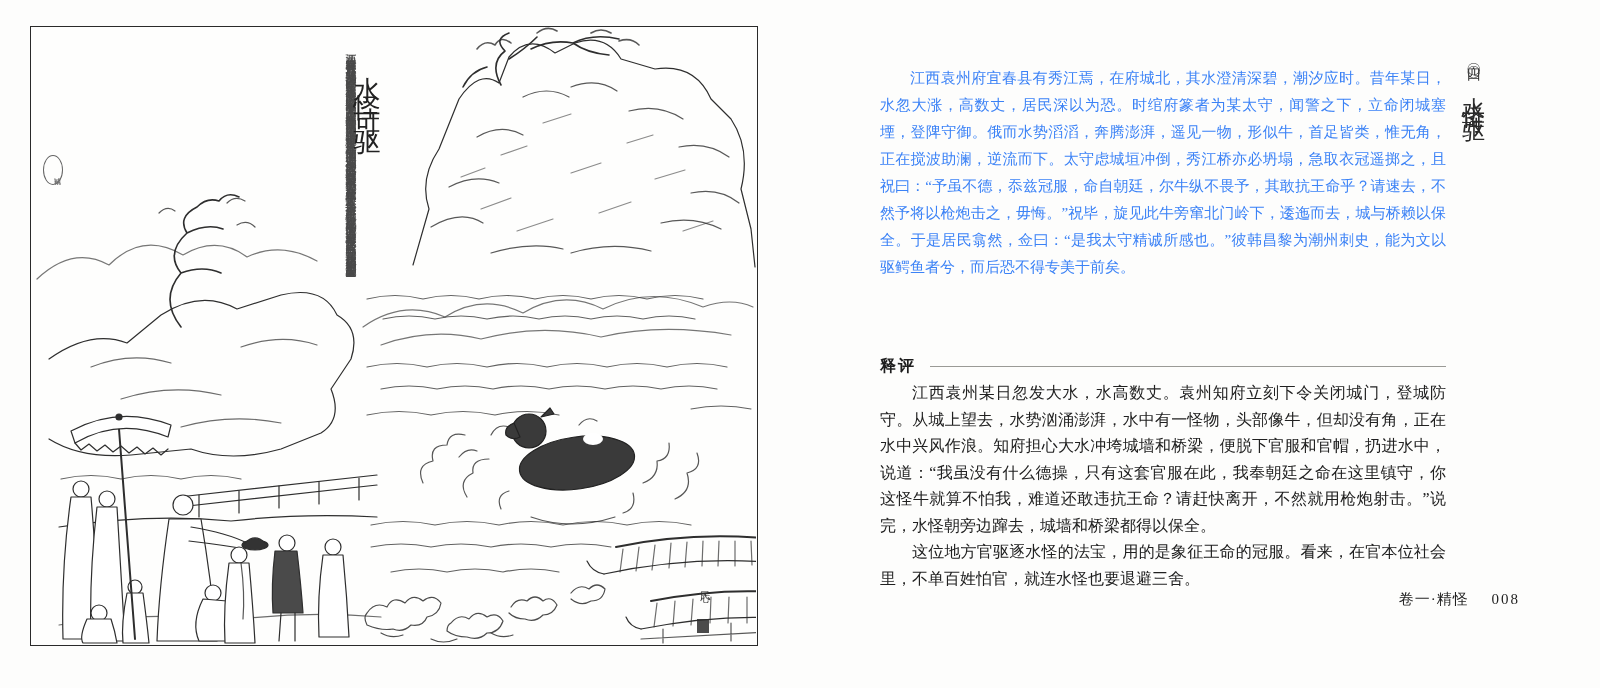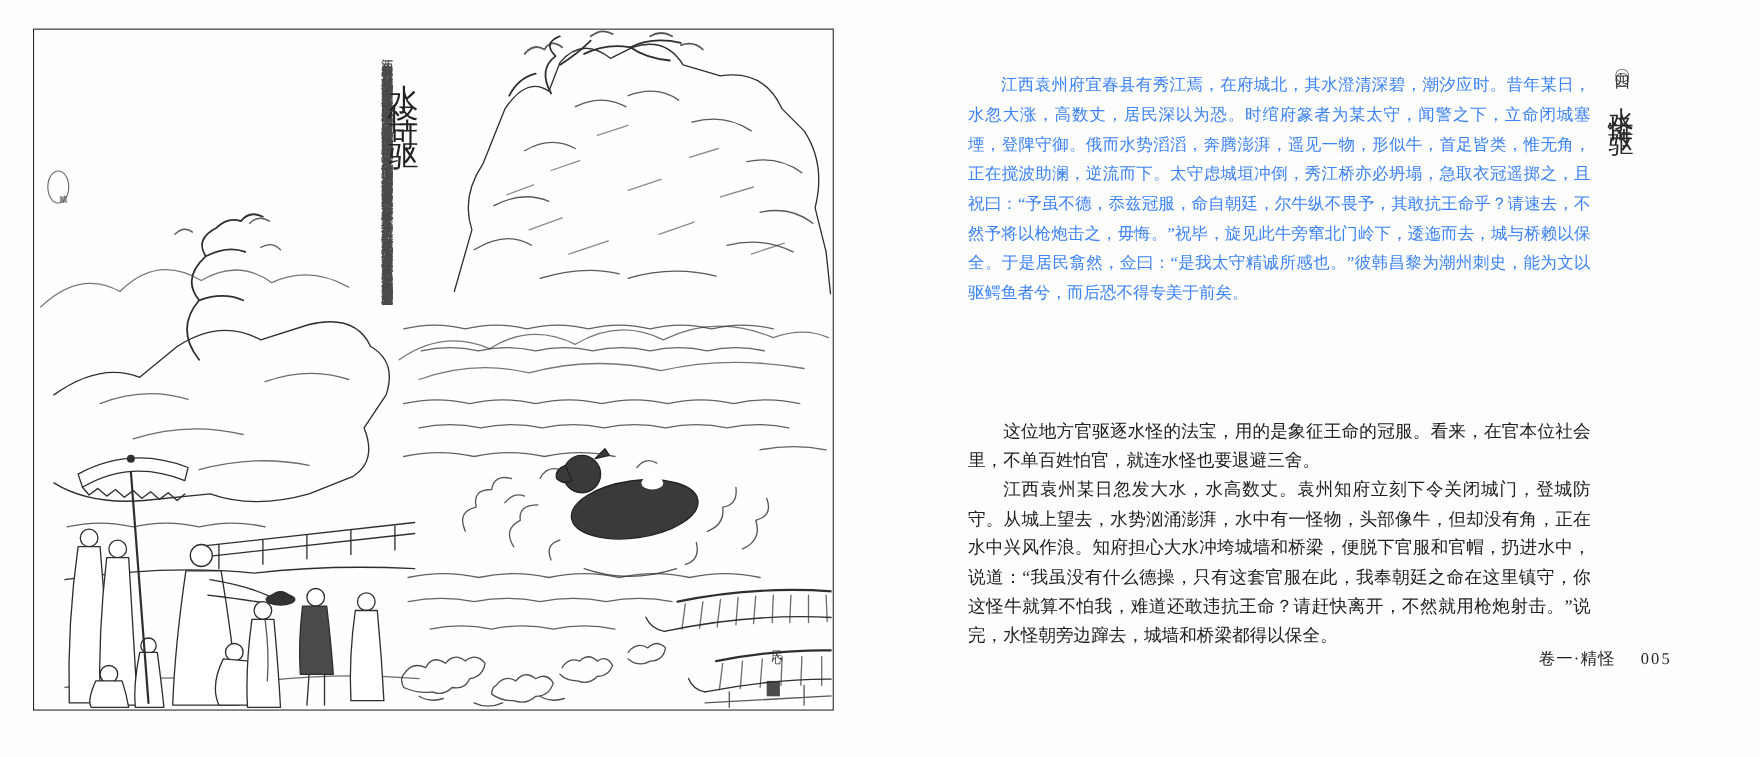--- a/index.html
+++ b/index.html
@@ -218,28 +218,32 @@
     <div class="plate-title">水怪可驱</div>
 
     <div class="callig-seal">精诚</div>
 
     <div class="artist-sig">民心</div>
     <div class="artist-seal"></div>
   </div>
 
   <p class="story">江西袁州府宜春县有秀江焉，在府城北，其水澄清深碧，潮汐应时。昔年某日，水忽大涨，高数丈，居民深以为恐。时绾府篆者为某太守，闻警之下，立命闭城塞堙，登陴守御。俄而水势滔滔，奔腾澎湃，遥见一物，形似牛，首足皆类，惟无角，正在搅波助澜，逆流而下。太守虑城垣冲倒，秀江桥亦必坍塌，急取衣冠遥掷之，且祝曰：“予虽不德，忝兹冠服，命自朝廷，尔牛纵不畏予，其敢抗王命乎？请速去，不然予将以枪炮击之，毋悔。”祝毕，旋见此牛旁窜北门岭下，逶迤而去，城与桥赖以保全。于是居民翕然，佥曰：“是我太守精诚所感也。”彼韩昌黎为潮州刺史，能为文以驱鳄鱼者兮，而后恐不得专美于前矣。</p>
 
+  <div class="commentary-header">
+    <span class="hd">释评</span>
+    <span class="rule"></span>
+  </div>
 
   <div class="commentary">
+    <p>江西袁州某日忽发大水，水高数丈。袁州知府立刻下令关闭城门，登城防守。从城上望去，水势汹涌澎湃，水中有一怪物，头部像牛，但却没有角，正在水中兴风作浪。知府担心大水冲垮城墙和桥梁，便脱下官服和官帽，扔进水中，说道：“我虽没有什么德操，只有这套官服在此，我奉朝廷之命在这里镇守，你这怪牛就算不怕我，难道还敢违抗王命？请赶快离开，不然就用枪炮射击。”说完，水怪朝旁边蹿去，城墙和桥梁都得以保全。</p>
     <p>这位地方官驱逐水怪的法宝，用的是象征王命的冠服。看来，在官本位社会里，不单百姓怕官，就连水怪也要退避三舍。</p>
-    <p>江西袁州某日忽发大水，水高数丈。袁州知府立刻下令关闭城门，登城防守。从城上望去，水势汹涌澎湃，水中有一怪物，头部像牛，但却没有角，正在水中兴风作浪。知府担心大水冲垮城墙和桥梁，便脱下官服和官帽，扔进水中，说道：“我虽没有什么德操，只有这套官服在此，我奉朝廷之命在这里镇守，你这怪牛就算不怕我，难道还敢违抗王命？请赶快离开，不然就用枪炮射击。”说完，水怪朝旁边蹿去，城墙和桥梁都得以保全。</p>
   </div>
 
   <div class="margin-label">
     <span class="num">〇〇四</span><span class="sep">·</span><span class="ttl">水怪可驱</span>
   </div>
 
   <div class="page-footer">
     <span>卷一·精怪</span>
-    <span class="num">005</span>
+    <span class="num">008</span>
   </div>
 
 </div>
 
 </body></html>

